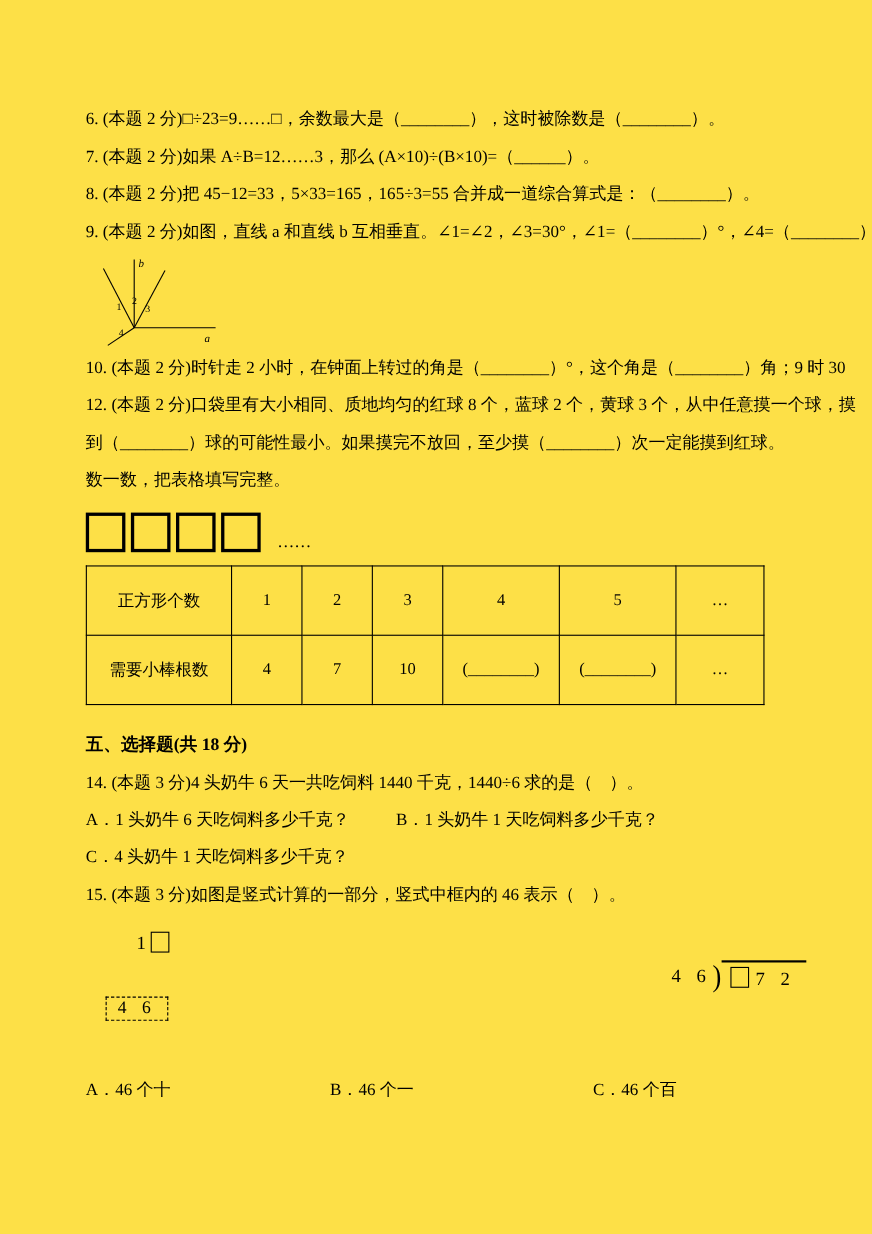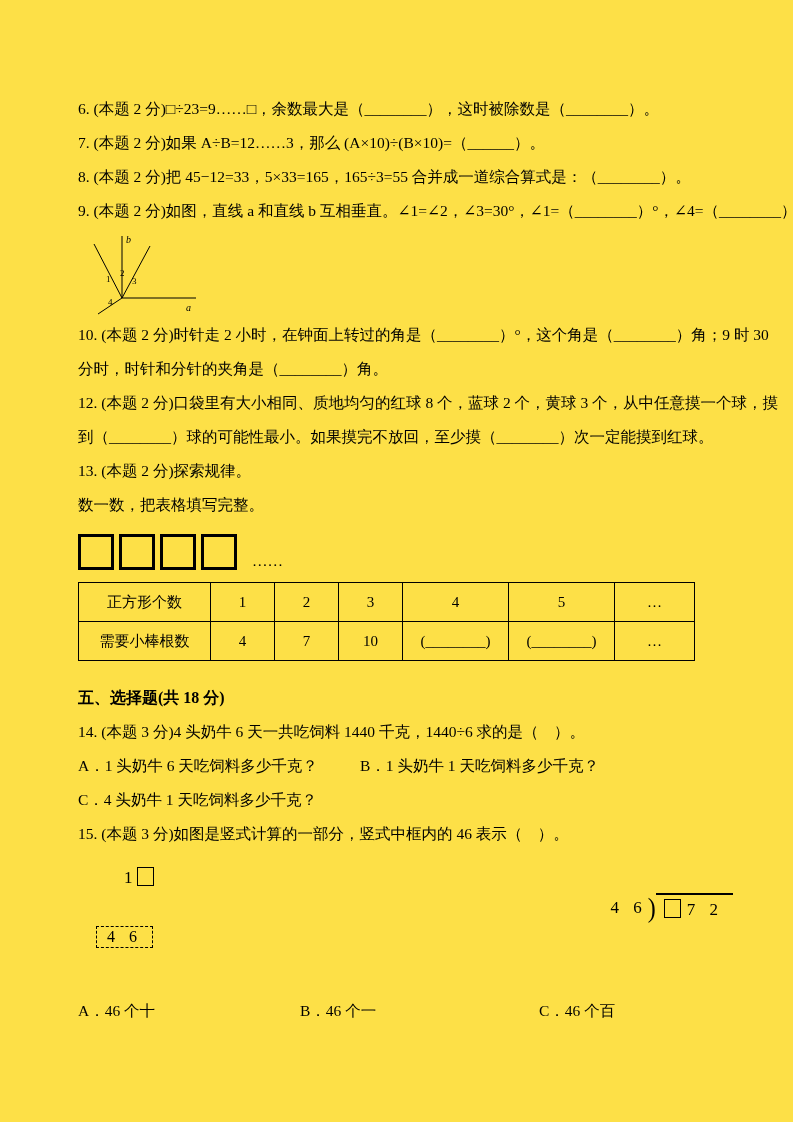--- a/index.html
+++ b/index.html
@@ -11,21 +11,21 @@
   }
   p.line { margin:0; line-height:34px; white-space:nowrap; }
   .fig9 { margin:4px 0 2px 6px; }
   .fig9 svg { display:block; }
   .sticks-row { display:flex; align-items:flex-end; margin:12px 0 6px 0; }
   .msq { width:30px; height:30px; border:3px solid #000; margin-right:5px; }
   .sticks-ellipsis { margin-left:10px; line-height:1; padding-bottom:2px; }
   table.ptable { border-collapse:collapse; margin:12px 0 0 0; table-layout:fixed; }
   table.ptable td {
     border:1px solid #000; text-align:center; height:38px;
-    font-size:15px; padding:0 4px; overflow:hidden;
+    font-size:15px; padding:12px 4px; overflow:hidden;
   }
   .section-title { font-weight:bold; font-size:16px; line-height:34px; margin:20px 0 0 0; }
   .opt-row { display:flex; line-height:34px; white-space:nowrap; }
   .opt-w282 { width:282px; }
   .opt-w180 { width:180px; }
   .opt-w197 { width:197px; }
   .division { margin:14px 0 0 0; font-size:17px; }
   .dq { padding-left:46px; height:26px; line-height:26px; }
   .dbox {
     display:inline-block; width:15px; height:17px;
@@ -75,24 +75,22 @@
       <g font-size="9" fill="#000" font-family="serif">
         <text x="22" y="50">1</text>
         <text x="36" y="44">2</text>
         <text x="48" y="52">3</text>
         <text x="24" y="73">4</text>
       </g>
     </svg>
   </div>
 
   <p class="line">10. (本题 2 分)时针走 2 小时，在钟面上转过的角是（________）°，这个角是（________）角；9 时 30</p>
-  <p class="line">分时，时针和分针的夹角是（________）角。</p>
   <p class="line">12. (本题 2 分)口袋里有大小相同、质地均匀的红球 8 个，蓝球 2 个，黄球 3 个，从中任意摸一个球，摸</p>
   <p class="line">到（________）球的可能性最小。如果摸完不放回，至少摸（________）次一定能摸到红球。</p>
-  <p class="line">13. (本题 2 分)探索规律。</p>
   <p class="line">数一数，把表格填写完整。</p>
 
   <div class="sticks-row">
     <div class="msq"></div>
     <div class="msq"></div>
     <div class="msq"></div>
     <div class="msq"></div>
     <span class="sticks-ellipsis">……</span>
   </div>
 

